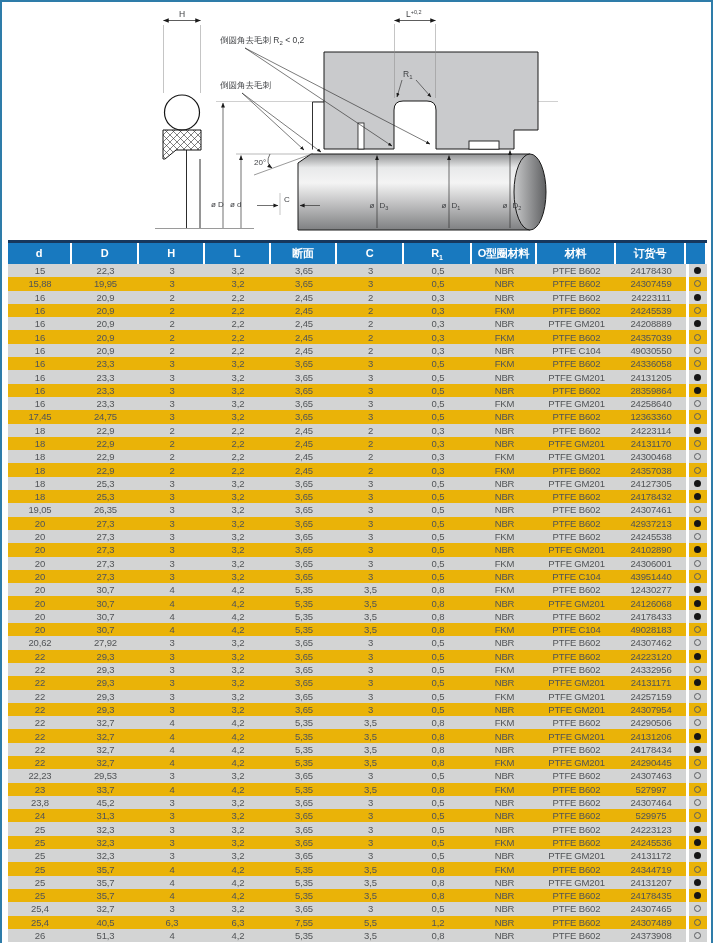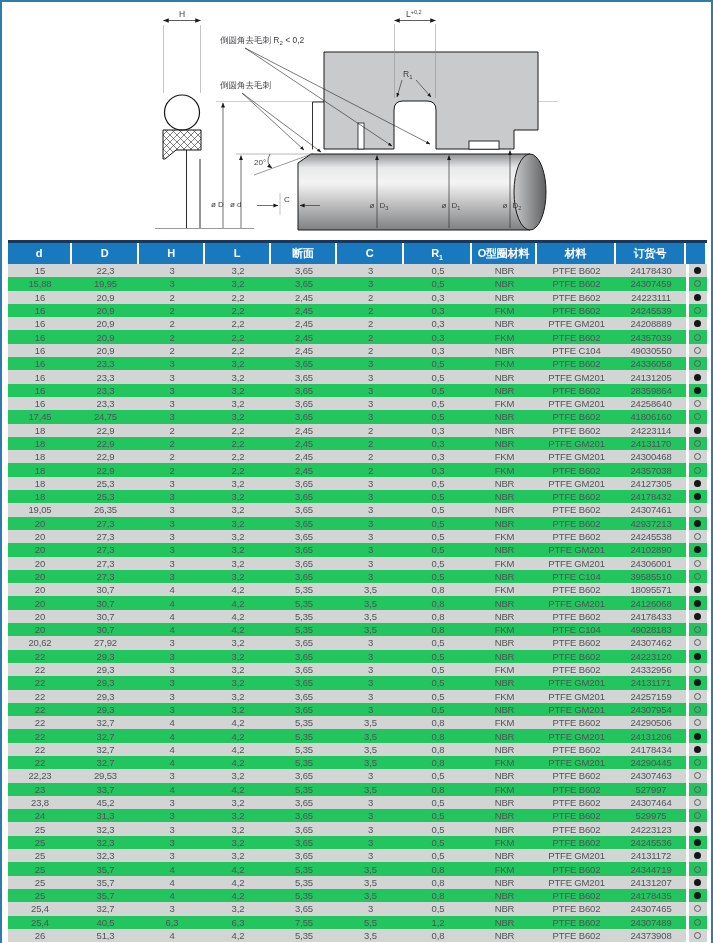--- a/index.html
+++ b/index.html
@@ -27,21 +27,21 @@
   .th {
     height:21px; background:#1879bf; color:#fff;
     font-size:11px; font-weight:bold;
     display:flex; align-items:center; justify-content:center;
     border-right:2px solid #ffffff;
     letter-spacing:-0.2px;
     line-height:1;
   }
   .th .sub { font-size:7px; align-self:flex-end; margin-bottom:3px; }
   .th.last { border-right:none; }
-  .tbody .tr { height:13.3px; background:#22c55e; }
+  .tbody .tr { height:13.3px; background:#eab308; }
   .tbody .tr:nth-child(odd) { background:#d3d4d4; }
   .td {
     display:flex; align-items:center; justify-content:center;
     font-size:9.5px; color:#515457; letter-spacing:-0.15px;
     overflow:hidden; white-space:nowrap;
   }
   .dotcell { border-left:3px solid #ffffff; }
   .dot { width:7px; height:7px; border-radius:50%; }
   .dot.filled { background:#161616; }
   .dot.open   { border:1.2px solid #5a5d60; background:transparent; }
@@ -339,21 +339,21 @@
         <div class="tr">
           <div class="td">17,45</div>
           <div class="td">24,75</div>
           <div class="td">3</div>
           <div class="td">3,2</div>
           <div class="td">3,65</div>
           <div class="td">3</div>
           <div class="td">0,5</div>
           <div class="td">NBR</div>
           <div class="td">PTFE B602</div>
-          <div class="td">41806160</div>
+          <div class="td">12363360</div>
           <div class="td dotcell">
             <span class="dot open"></span>
           </div>
         </div>
         <div class="tr">
           <div class="td">18</div>
           <div class="td">22,9</div>
           <div class="td">2</div>
           <div class="td">2,2</div>
           <div class="td">2,45</div>
@@ -519,36 +519,36 @@
         <div class="tr">
           <div class="td">20</div>
           <div class="td">27,3</div>
           <div class="td">3</div>
           <div class="td">3,2</div>
           <div class="td">3,65</div>
           <div class="td">3</div>
           <div class="td">0,5</div>
           <div class="td">NBR</div>
           <div class="td">PTFE C104</div>
-          <div class="td">39585510</div>
+          <div class="td">43951440</div>
           <div class="td dotcell">
             <span class="dot open"></span>
           </div>
         </div>
         <div class="tr">
           <div class="td">20</div>
           <div class="td">30,7</div>
           <div class="td">4</div>
           <div class="td">4,2</div>
           <div class="td">5,35</div>
           <div class="td">3,5</div>
           <div class="td">0,8</div>
           <div class="td">FKM</div>
           <div class="td">PTFE B602</div>
-          <div class="td">18095571</div>
+          <div class="td">12430277</div>
           <div class="td dotcell">
             <span class="dot filled"></span>
           </div>
         </div>
         <div class="tr">
           <div class="td">20</div>
           <div class="td">30,7</div>
           <div class="td">4</div>
           <div class="td">4,2</div>
           <div class="td">5,35</div>

